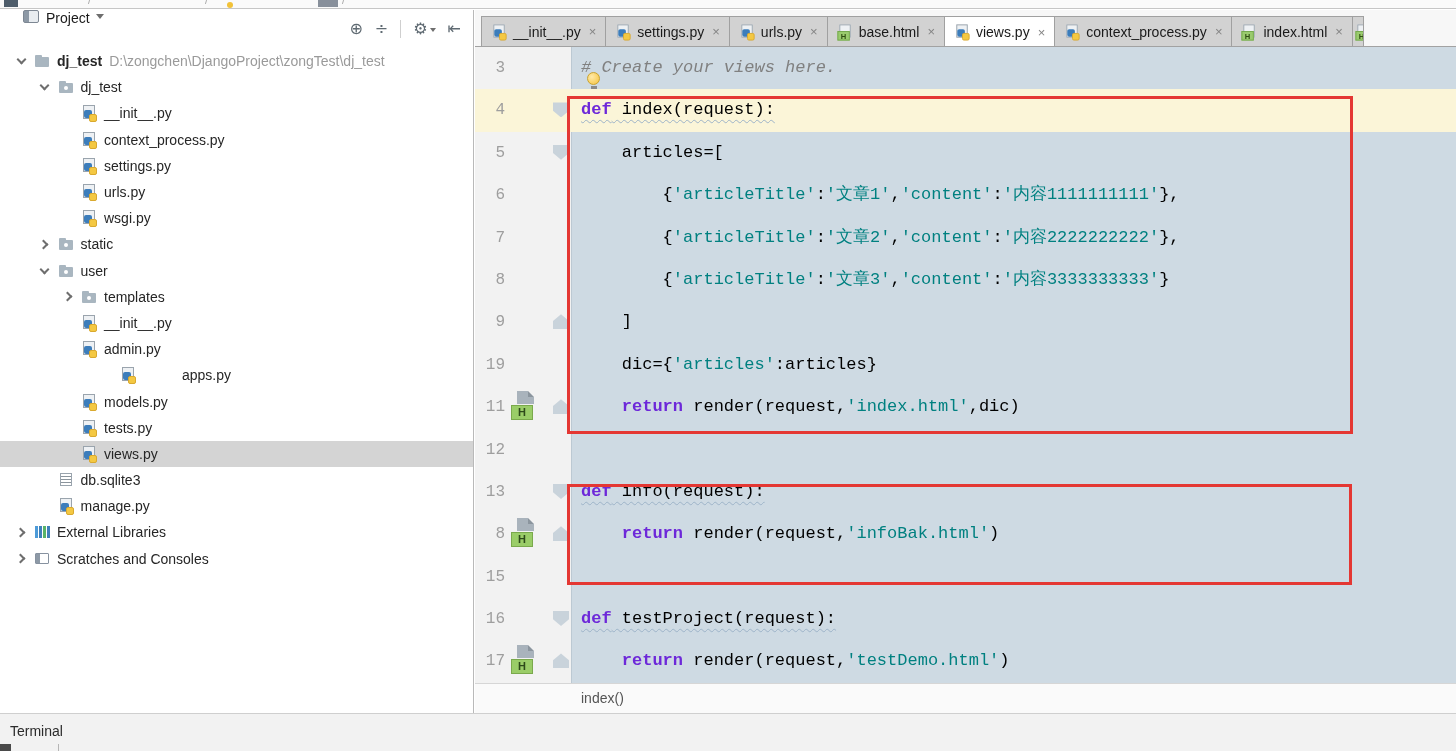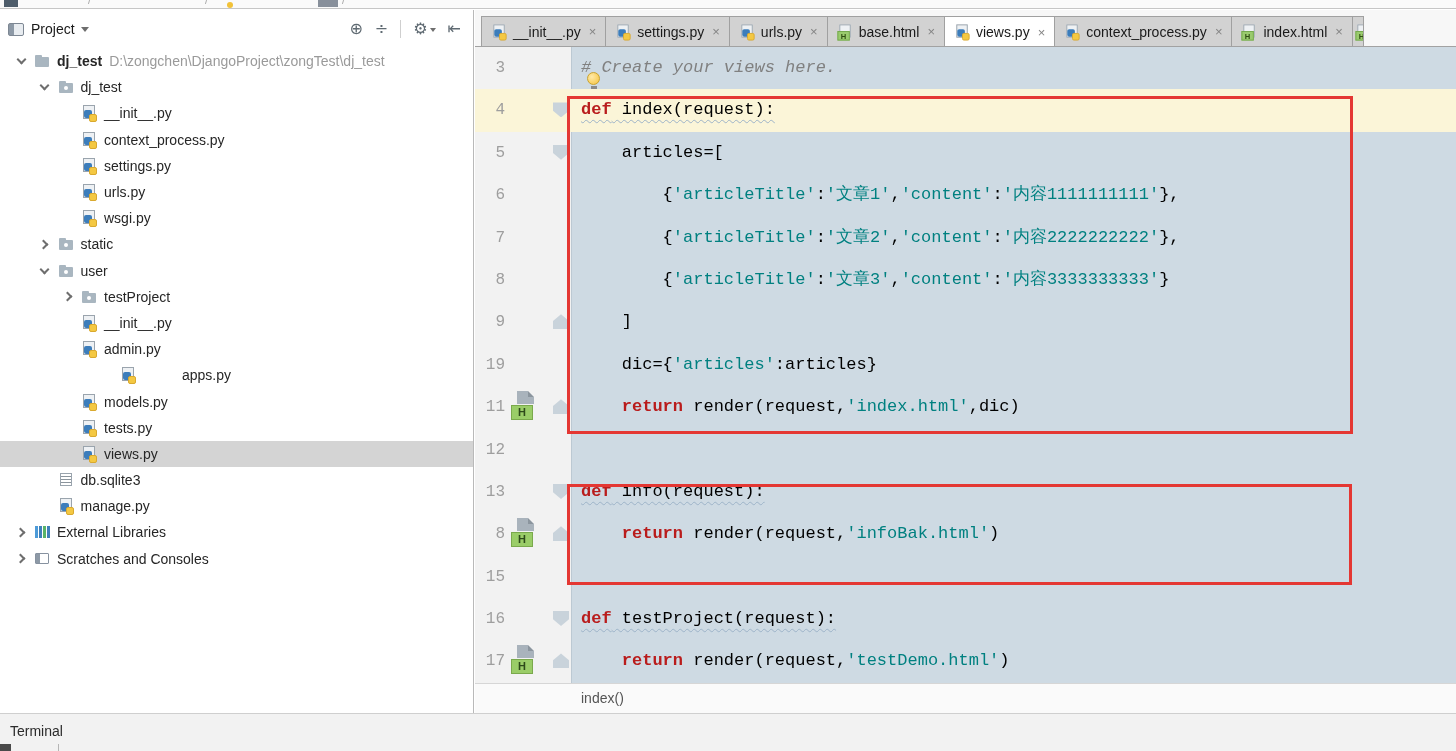--- a/index.html
+++ b/index.html
@@ -15,21 +15,21 @@
   .topstrip .ydot { position:absolute; left:227px; top:2px; width:6px; height:6px;
                     border-radius:50%; background:#f2c238; }
   .topstrip .dfrag { position:absolute; left:318px; top:0; width:20px; height:7px; background:#6b7683; opacity:.8; }
 
   
   .main { position:absolute; left:0; top:10px; width:100%; height:703px; }
 
   
   .proj { position:absolute; left:0; top:0; width:474px; height:100%;
           background:#fff; border-right:1px solid #b9b9b9; overflow:hidden; }
-  .proj-head { position:relative; height:38px; display:flex; align-items:center; padding-left:8px; }
+  .proj-head { position:relative; height:38px; display:flex; align-items:flex-start; padding-left:23px; }
   .proj-win-icon { width:16px; height:13px; border:1px solid #7d8793; border-radius:2px;
                    background:linear-gradient(90deg,#8d99a6 0 5px,#e8ecf0 5px); margin-right:7px; }
   .proj-title { font-size:14px; color:#1a1a1a; }
   .proj-head .dd { margin-left:6px; width:0; height:0; border:4px solid transparent;
                    border-top:5px solid #6e6e6e; margin-top:4px; }
   .proj-head-icons { position:absolute; right:12px; top:0; height:38px; display:flex;
                      align-items:center; gap:12px; color:#5f6a72;
                      font-family:"DejaVu Sans", sans-serif; font-size:16px; }
   .proj-head-icons .sep { width:1px; height:18px; background:#cfcfcf; }
   .proj-head-icons .hi { cursor:pointer; line-height:1; }
@@ -102,21 +102,21 @@
              background:#cedae3; border-left:1px solid #bcc9d3; }
   .code-rows { position:absolute; inset:0; }
   .crow { position:relative; height:42.4px; width:100%; }
   .crow.caret { background:#fbf5d8; }
   .ln { position:absolute; left:0; top:0; width:30px; height:100%; text-align:right;
         font-family:"Liberation Mono","DejaVu Sans Mono",monospace; font-size:16px;
         color:#9e9e9e; line-height:42.4px; }
   .ctxt { position:absolute; left:106px; top:0; height:100%; white-space:pre;
           font-family:"Liberation Mono","DejaVu Sans Mono",monospace; font-size:17px;
           line-height:42.4px; color:#000; }
-  .ctxt .kw { color:#b91c1c; font-weight:bold; }
+  .ctxt .kw { color:#6d28d9; font-weight:bold; }
   .ctxt .str { color:#008080; }
   .ctxt .com { color:#808080; font-style:italic; }
   .ctxt.wave { text-decoration:underline wavy #9db3c8 1px; text-underline-offset:5px; }
 
   
   .foldm { position:absolute; left:78px; top:13px; width:16px; height:15px; background:#c9d3db; }
   .foldm.down { clip-path:polygon(0 0,100% 0,100% 55%,50% 100%,0 55%); }
   .foldm.up   { clip-path:polygon(50% 0,100% 45%,100% 100%,0 100%,0 45%); }
 
   
@@ -274,21 +274,21 @@
           </div>
           <div class="trow" style="padding-left: 55px;">
             <span class="chev-slot">
               <span class="chev col"></span>
             </span>
             <span class="fi">
               <span class="ftab"></span>
               <span class="fold"></span>
               <span class="pdot"></span>
             </span>
-            <span class="tlabel">testProject</span>
+            <span class="tlabel">templates</span>
           </div>
           <div class="trow" style="padding-left: 55px;">
             <span class="chev-slot"></span>
             <span class="fi">
               <span class="pg"></span>
               <span class="db"></span>
               <span class="dy"></span>
             </span>
             <span class="tlabel">__init__.py</span>
           </div>

